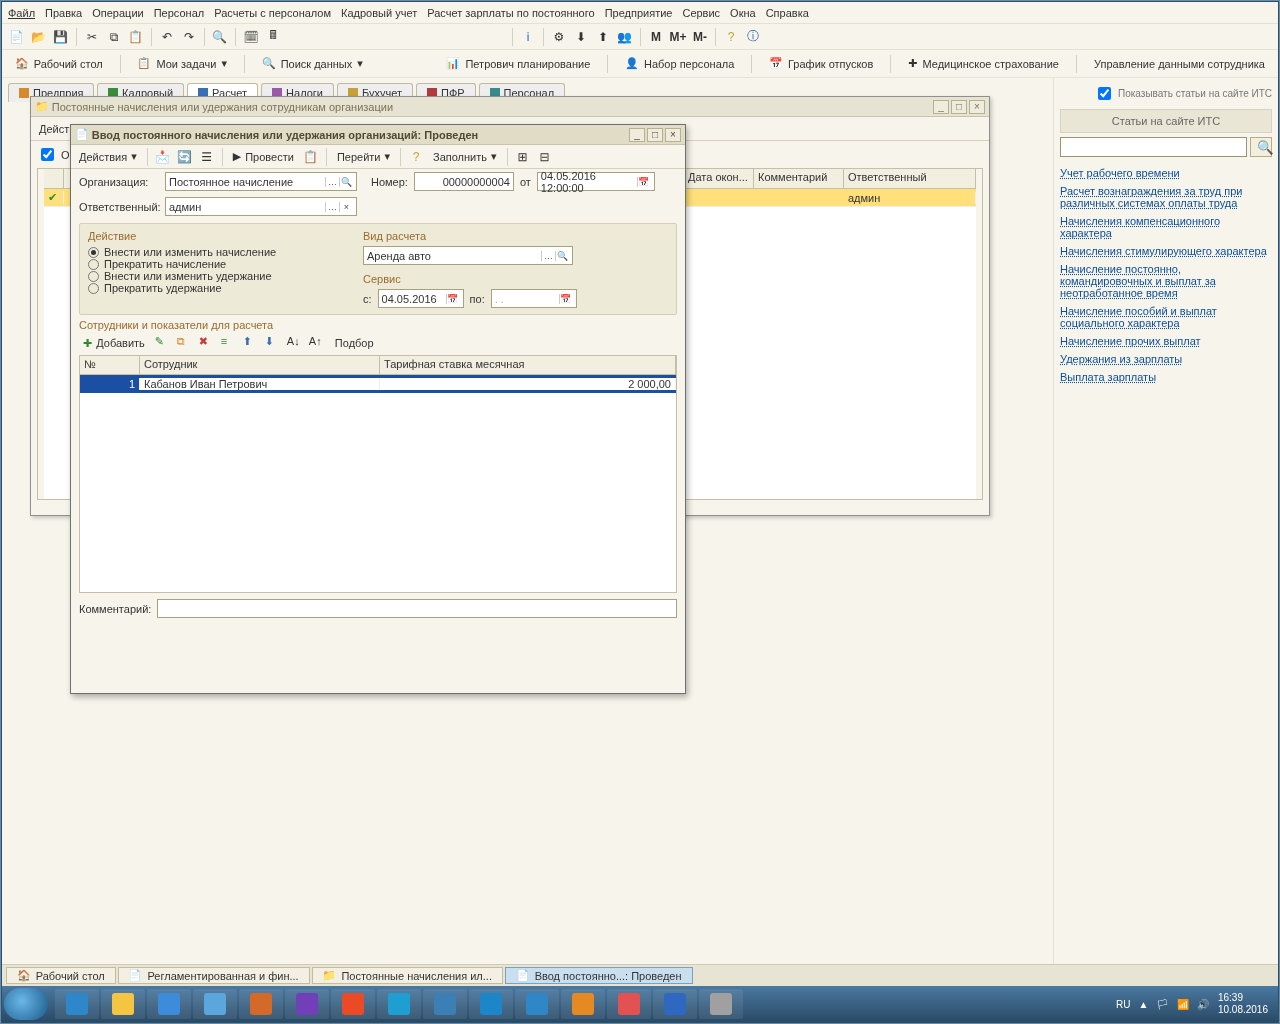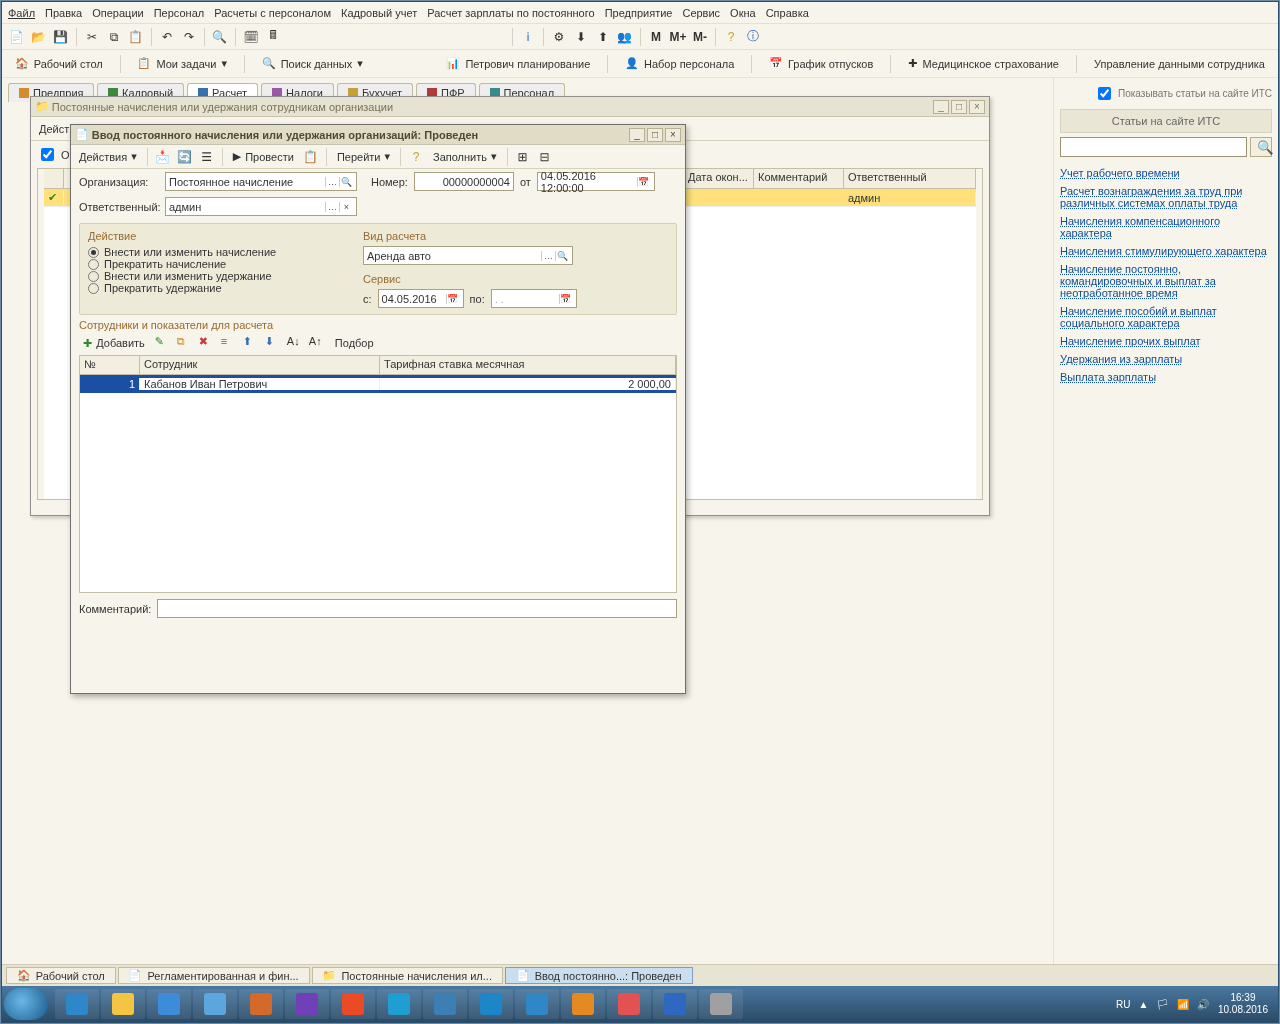--- a/index.html
+++ b/index.html
@@ -80,21 +80,21 @@
 .ttab.active{background:#c9deee;border-color:#7aa1bf}
 
 .statbar{height:18px;background:#f7f4eb;border-top:1px solid #d6d1bb;display:flex;align-items:center;padding:0 6px;color:#555;font-size:11px}
 .statbar .r{margin-left:auto;display:flex;gap:10px}
 
 .wtask{height:36px;background:linear-gradient(#4a78a0,#2a4a66);display:flex;align-items:center;padding:0 2px}
 .wstart{width:44px;height:32px;border-radius:16px;background:radial-gradient(circle at 40% 40%,#69b7e8,#1a5a8a);margin-right:6px}
 .wpin{width:44px;height:30px;margin:0 1px;background:rgba(255,255,255,.08);display:flex;align-items:center;justify-content:center;border-radius:2px}
 .wpin .pi{width:22px;height:22px;border-radius:3px}
 .wtray{margin-left:auto;display:flex;align-items:center;gap:8px;color:#fff;font-size:10px;padding:0 8px}
-.clk{text-align:center;line-height:12px}
+.clk{text-align:left;line-height:12px}
 </style>
 </head>
 <body>
 
 <div class="win-frame">
 
   <div class="menubar">
     <span><u>Файл</u></span>
     <span>Правка</span>
     <span>Операции</span>

